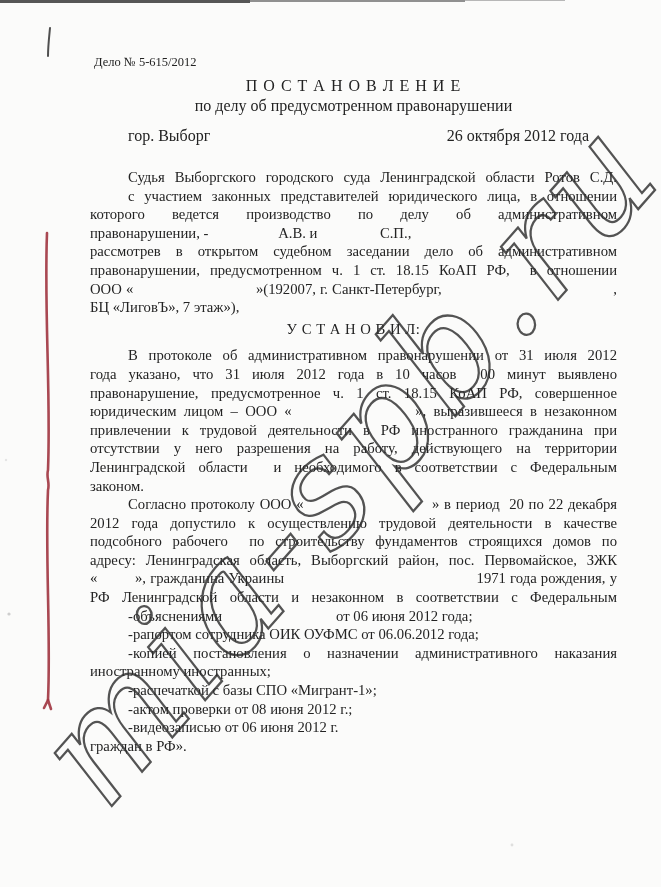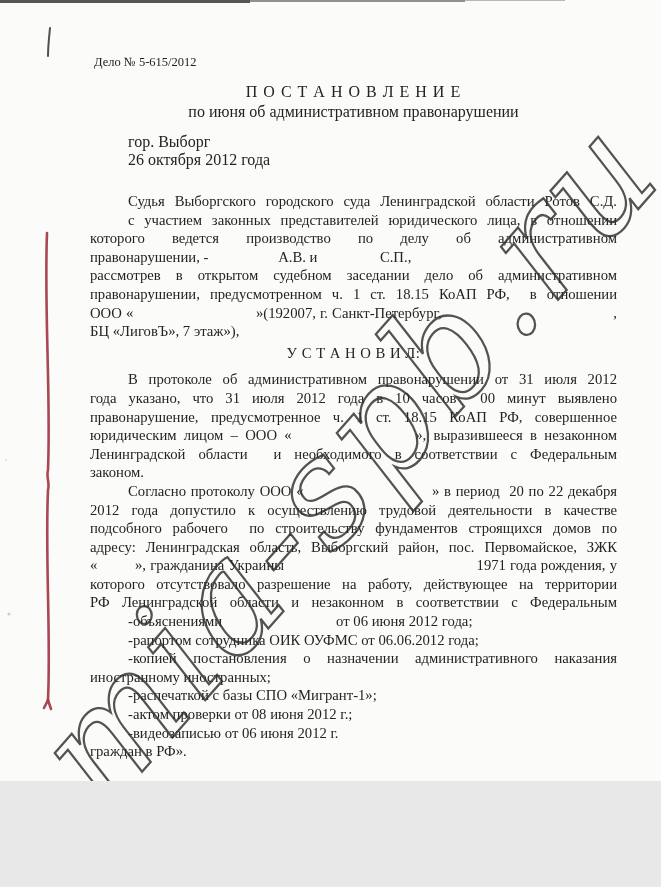--- a/index.html
+++ b/index.html
@@ -1,29 +1,29 @@
 <!DOCTYPE html>
 <html style="--ink: #232323; --paper: #fbfbfa; --red_line: #a23843; --watermark_stroke: #2f2f2f; --pen_mark: #3c3c3c; --edge: #383838;"><head>
 <meta charset="utf-8">
 <style>
   html,body{margin:0;padding:0;background:#e8e8e8;}
   .page{
     position:relative;
-    width:661px;height:781px;
+    width:661px;height:887px;
     background:var(--paper,#fbfbfa);
     overflow:hidden;
     font-family:"Liberation Serif","DejaVu Serif",serif;
     color:var(--ink,#232323);
   }
   .overlay{position:absolute;left:0;top:0;width:661px;height:887px;pointer-events:none;}
   .content{position:absolute;left:90px;top:0;width:527px;}
   .case-number{margin-top:55px;font-size:12.5px;line-height:14px;margin-left:4px;}
-  .doc-title{margin-top:13px;text-align:center;font-size:16px;line-height:20px;letter-spacing:1px;}
+  .doc-title{margin-top:7px;text-align:center;font-size:16px;line-height:20px;letter-spacing:1px;}
   .doc-subtitle{text-align:center;font-size:16px;line-height:20px;}
-  .city-date{display:flex;justify-content:space-between;margin-top:11px;font-size:16px;line-height:18px;padding-left:38px;padding-right:28px;flex-direction:column;}
+  .city-date{display:flex;justify-content:space-between;margin-top:11px;font-size:16px;line-height:18px;padding-left:38px;padding-right:28px;}
   .body-text{margin-top:23px;font-size:14.7px;}
   .ln{
     line-height:18.6px;
     min-height:18.6px;
     white-space:pre-wrap;
   }
   .j{text-align:justify;text-align-last:justify;}
   .ind{text-indent:38px;}
   .c{text-align:center;text-align-last:center;}
   .ust{margin-top:3px;margin-bottom:8px;letter-spacing:0.5px;}
@@ -41,47 +41,48 @@
   .speck{fill:#8d8d8d;}
 </style>
 </head>
 <body>
 
 <div class="page">
 
   <div class="content">
     <div class="case-number">Дело № 5-615/2012</div>
     <div class="doc-title">П О С Т А Н О В Л Е Н И Е</div>
-    <div class="doc-subtitle">по июня об административном правонарушении</div>
+    <div class="doc-subtitle">по делу об предусмотренном правонарушении</div>
     <div class="city-date">
       <span>гор. Выборг</span>
       <span>26 октября 2012 года</span>
     </div>
     <div class="body-text">
       <div class="ln j ind">Судья Выборгского городского суда Ленинградской области Ротов С.Д.</div>
       <div class="ln j ind">с участием законных представителей юридического лица, в отношении</div>
       <div class="ln j">которого ведется производство по делу об административном</div>
       <div class="ln">правонарушении, -                   А.В. и                 С.П.,</div>
       <div class="ln j">рассмотрев в открытом судебном заседании дело об административном</div>
       <div class="ln j">правонарушении, предусмотренном ч. 1 ст. 18.15 КоАП РФ,  в отношении</div>
       <div class="ln j">ООО «                              »(192007, г. Санкт-Петербург,                                          ,</div>
       <div class="ln">БЦ «ЛиговЪ», 7 этаж»),</div>
       <div class="ln c ust">У С Т А Н О В И Л:</div>
       <div class="ln j ind">В протоколе об административном правонарушении от 31 июля 2012</div>
       <div class="ln j">года указано, что 31 июля 2012 года в 10 часов  00 минут выявлено</div>
       <div class="ln j">правонарушение, предусмотренное ч. 1 ст. 18.15 КоАП РФ, совершенное</div>
       <div class="ln j">юридическим лицом – ООО «                 », выразившееся в незаконном</div>
+      <div class="ln j">привлечении к трудовой деятельности в РФ иностранного гражданина при</div>
+      <div class="ln j">отсутствии у него разрешения на работу, действующего на территории</div>
       <div class="ln j">Ленинградской области  и необходимого в соответствии с Федеральным</div>
       <div class="ln">законом.</div>
       <div class="ln j ind">Согласно протоколу ООО «                           » в период  20 по 22 декабря</div>
       <div class="ln j">2012 года допустило к осуществлению трудовой деятельности в качестве</div>
       <div class="ln j">подсобного рабочего  по строительству фундаментов строящихся домов по</div>
       <div class="ln j">адресу: Ленинградская область, Выборгский район, пос. Первомайское, ЗЖК</div>
       <div class="ln j">«         », гражданина Украины                                              1971 года рождения, у</div>
-      <div class="ln j">которого отсутствовало разрешение на работу, действующее на территории</div>
       <div class="ln j">РФ Ленинградской области и незаконном в соответствии с Федеральным</div>
       <div class="ln ind">-объяснениями                               от 06 июня 2012 года;</div>
       <div class="ln ind">-рапортом сотрудника ОИК ОУФМС от 06.06.2012 года;</div>
       <div class="ln j ind">-копией постановления о назначении административного наказания</div>
       <div class="ln">иностранному иностранных;</div>
       <div class="ln ind">-распечаткой с базы СПО «Мигрант-1»;</div>
       <div class="ln ind">-актом проверки от 08 июня 2012 г.;</div>
       <div class="ln ind">-видеозаписью от 06 июня 2012 г.</div>
       <div class="ln">граждан в РФ».</div>
     </div>

